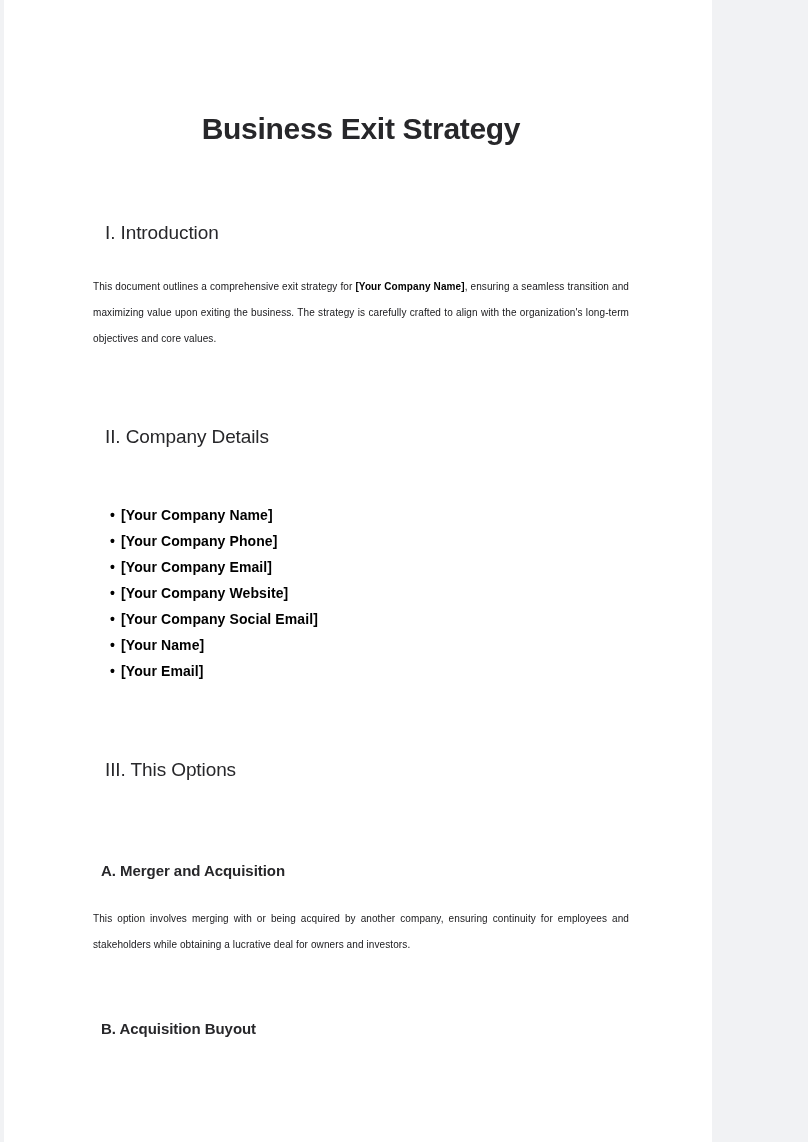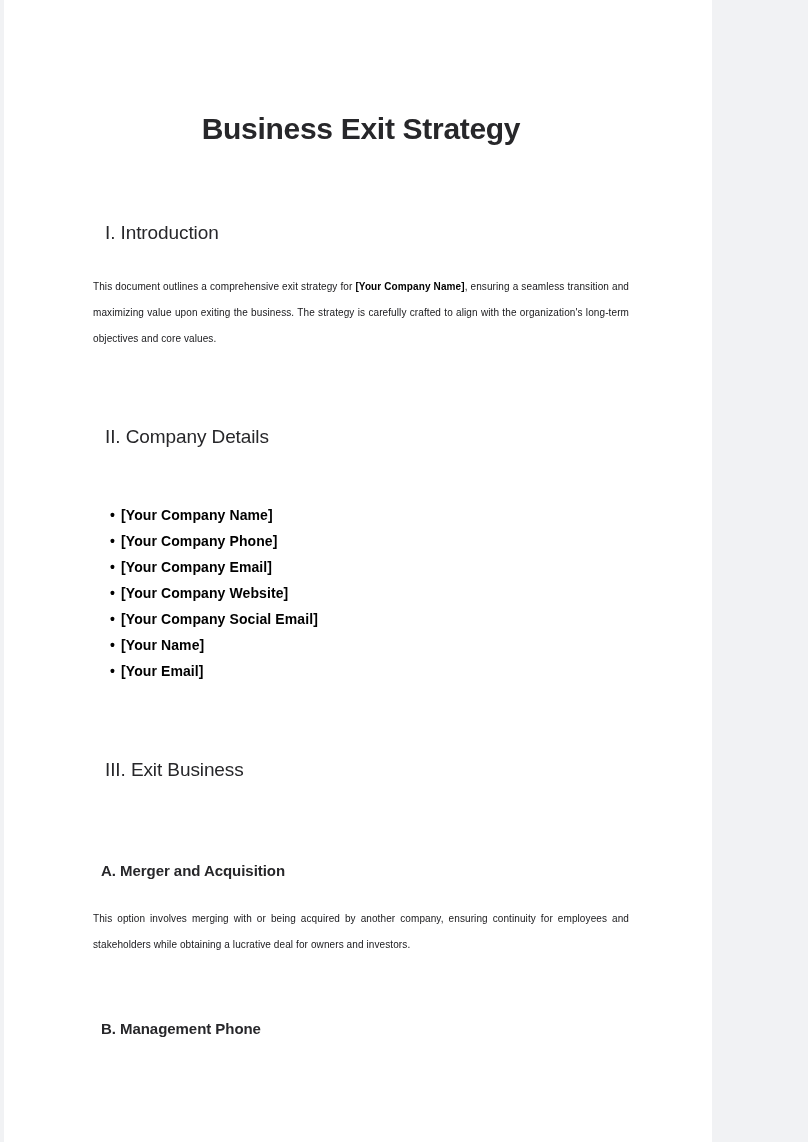--- a/index.html
+++ b/index.html
@@ -124,28 +124,28 @@
       <li>[Your Company Phone]</li>
       <li>[Your Company Email]</li>
       <li>[Your Company Website]</li>
       <li>[Your Company Social Email]</li>
       <li>[Your Name]</li>
       <li>[Your Email]</li>
     </ul>
 
     <div class="gap-list-next"></div>
 
-    <h2 class="section-heading">III. Exit Business</h2>
+    <h2 class="section-heading">III. This Options</h2>
 
     <div class="gap-sec-sub"></div>
 
     <h3 class="sub-heading">A. Merger and Acquisition</h3>
 
     <div class="gap-sub-body"></div>
 
     <p class="body-text">This option involves merging with or being acquired by another company, ensuring continuity for employees and stakeholders while obtaining a lucrative deal for owners and investors.</p>
 
     <div class="gap-body-sub"></div>
 
-    <h3 class="sub-heading">B. Management Phone</h3>
+    <h3 class="sub-heading">B. Acquisition Buyout</h3>
 
   </div>
 </div>
 
 </body></html>

